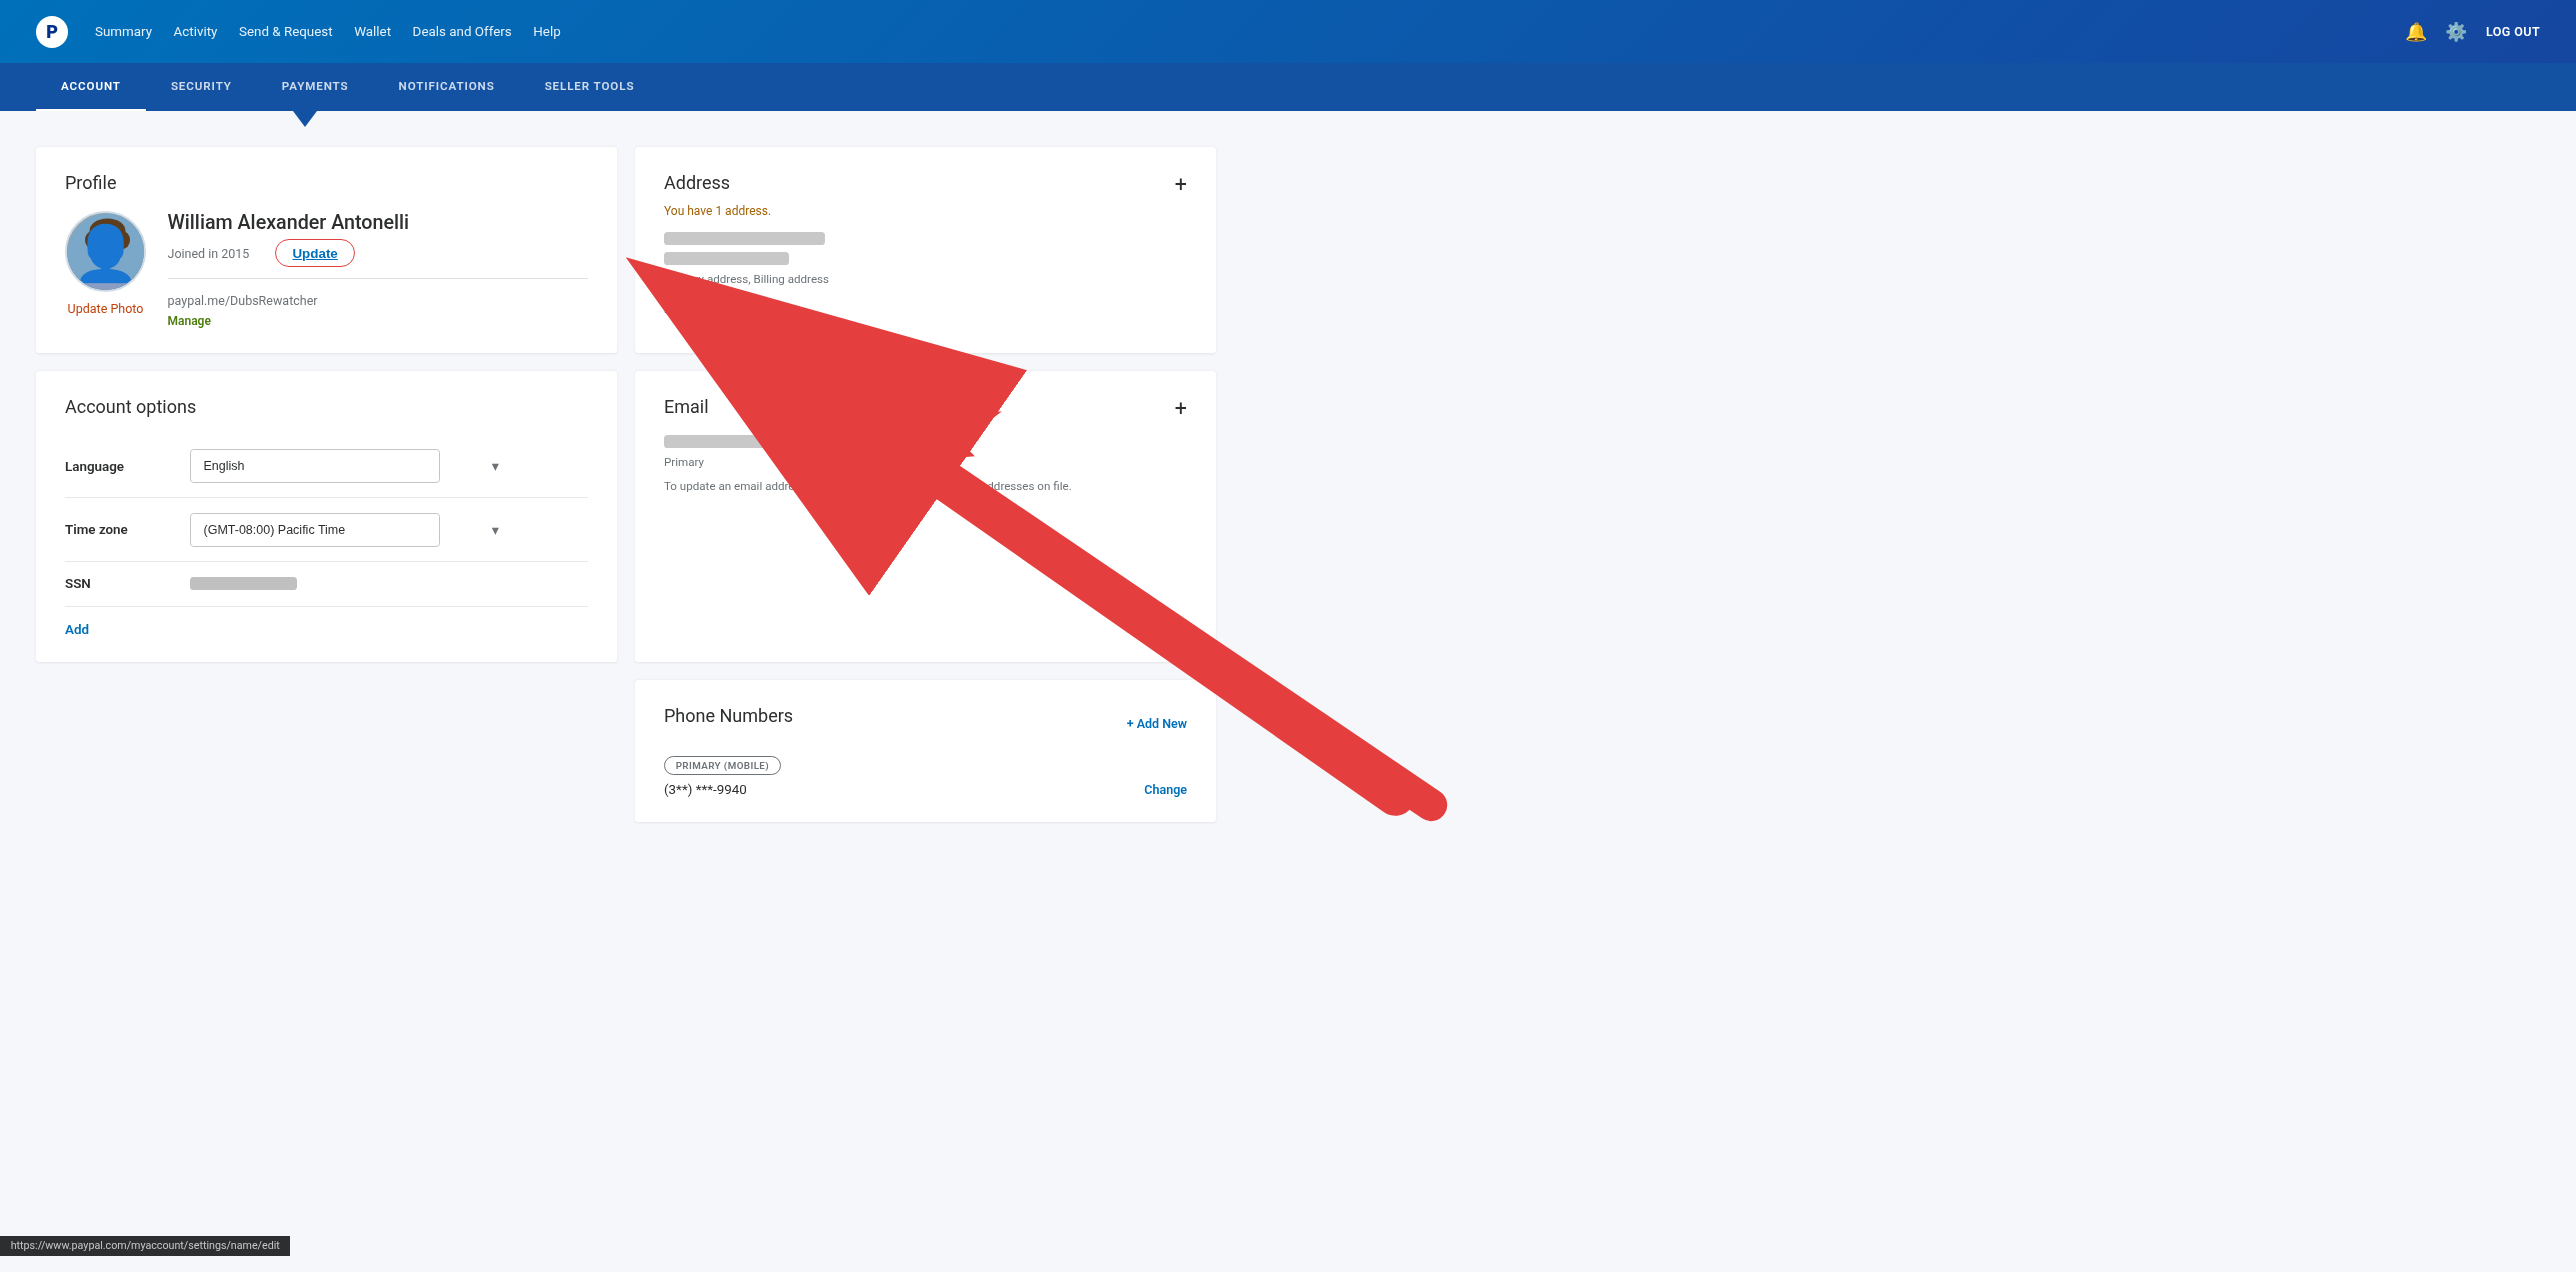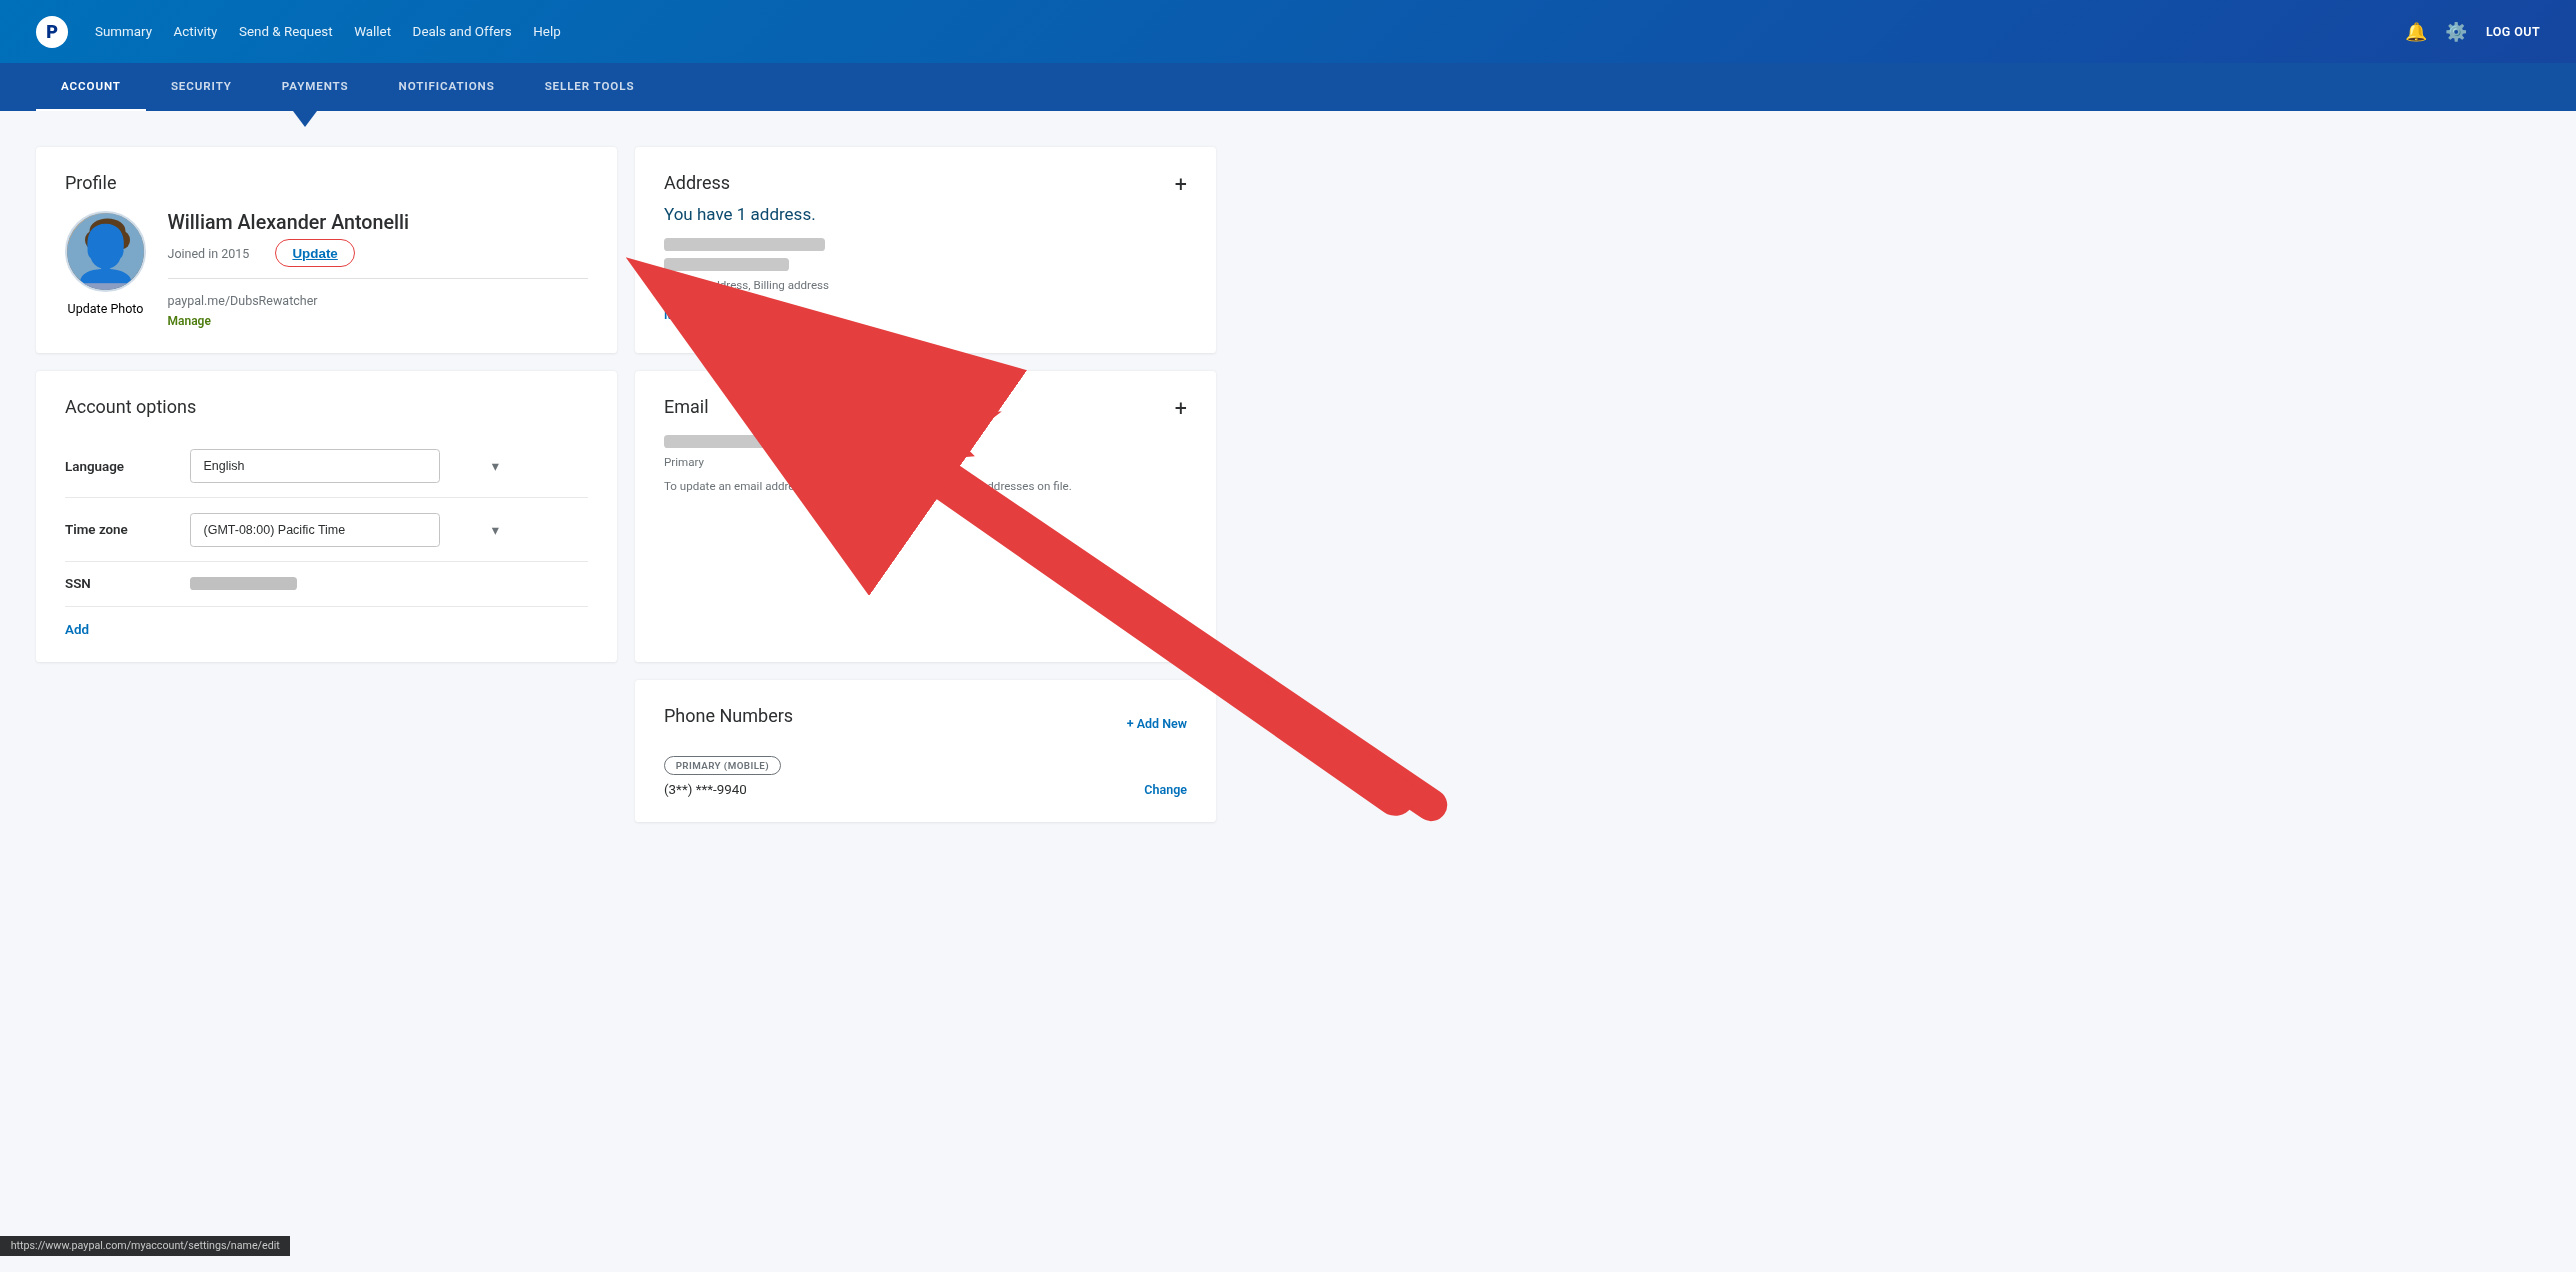--- a/index.html
+++ b/index.html
@@ -135,21 +135,21 @@
     
     .avatar-img::before {
       content: '👤';
       font-size: 54px;
       position: absolute;
       top: 9px;
       left: 50%;
       transform: translateX(-50%);
     }
     .update-photo-link {
-      color: #000000;
+      color: #c2410c;
       font-size: 12.5px;
       cursor: pointer;
       text-decoration: none;
     }
     .profile-info { flex: 1; }
     .profile-name {
       font-size: 19.7px;
       font-weight: 500;
       color: #2c2e2f;
       margin-bottom: 5.4px;
@@ -220,21 +220,21 @@
     }
 
     
     .address-header {
       display: flex;
       justify-content: space-between;
       align-items: flex-start;
       margin-bottom: 7.2px;
     }
     .add-icon { font-size: 21.5px; color: #2c2e2f; cursor: pointer; }
-    .address-subtitle { color: #0c4a6e; font-size: 17px; margin-bottom: 14.3px; }
+    .address-subtitle { color: #a16207; font-size: 12px; margin-bottom: 14.3px; }
     .address-blur-line {
       background: #c8c8c8;
       border-radius: 3.6px;
       height: 12.5px;
       margin-bottom: 7.2px;
     }
     .address-tag { color: #6c7378; font-size: 11.6px; margin-top: 7.2px; margin-bottom: 14.3px; }
     .manage-addresses-link { color: #0070ba; font-size: 12.5px; font-weight: 600; cursor: pointer; }
 
     

